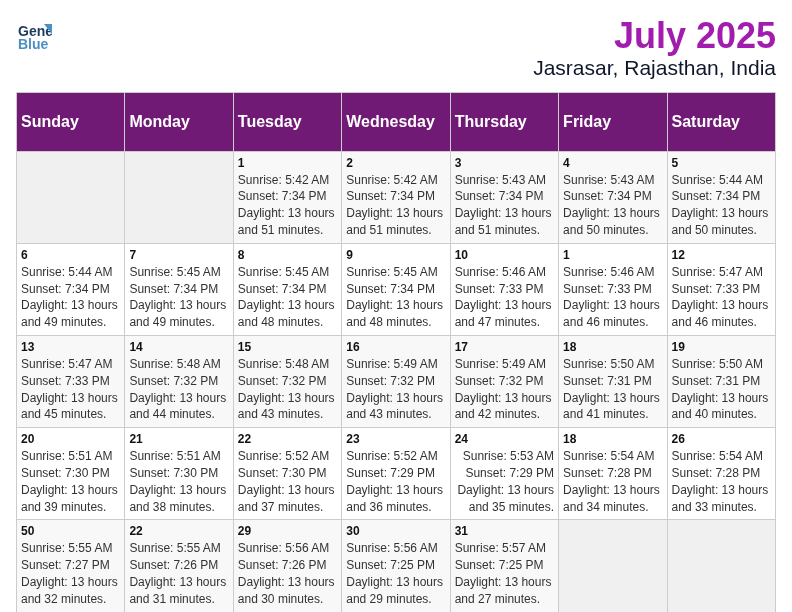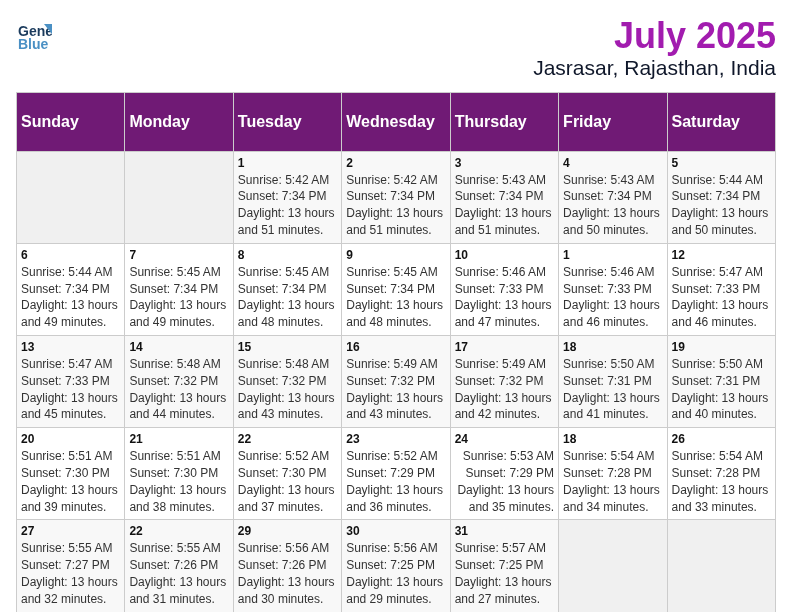--- a/index.html
+++ b/index.html
@@ -297,21 +297,21 @@
         <td>
           <span class="day-num">26</span>
           <div class="day-info" style="white-space: pre-line;">Sunrise: 5:54 AM
 Sunset: 7:28 PM
 Daylight: 13 hours
 and 33 minutes.</div>
         </td>
       </tr>
       <tr>
         <td>
-          <span class="day-num">27</span>
+          <span class="day-num">50</span>
           <div class="day-info" style="white-space: pre-line;">Sunrise: 5:55 AM
 Sunset: 7:27 PM
 Daylight: 13 hours
 and 32 minutes.</div>
         </td>
         <td>
           <span class="day-num">22</span>
           <div class="day-info" style="white-space: pre-line;">Sunrise: 5:55 AM
 Sunset: 7:26 PM
 Daylight: 13 hours

